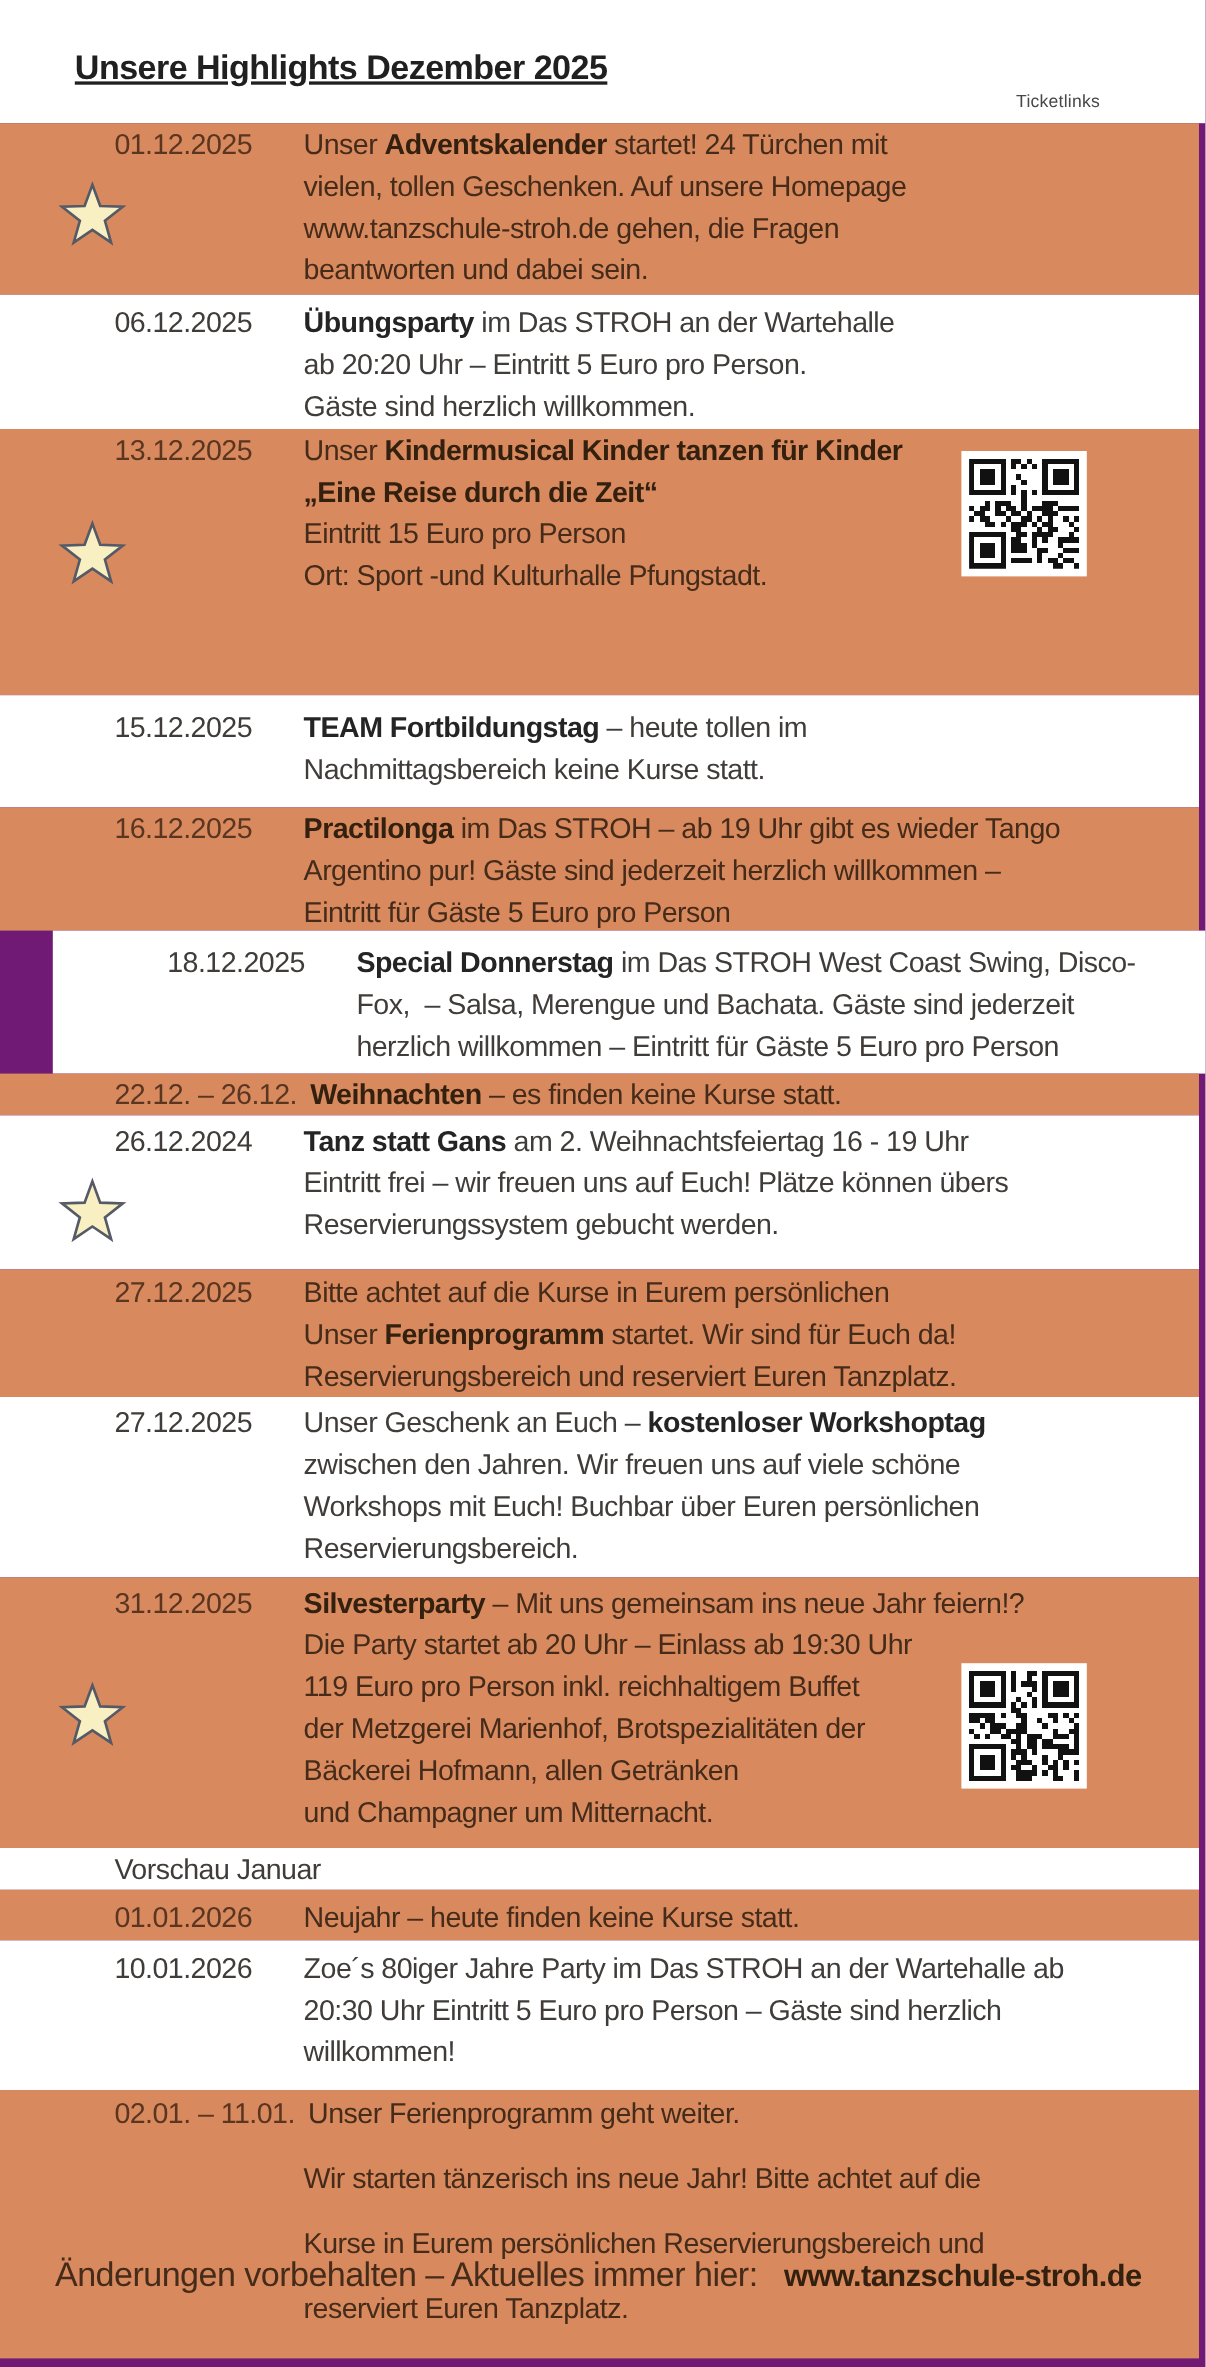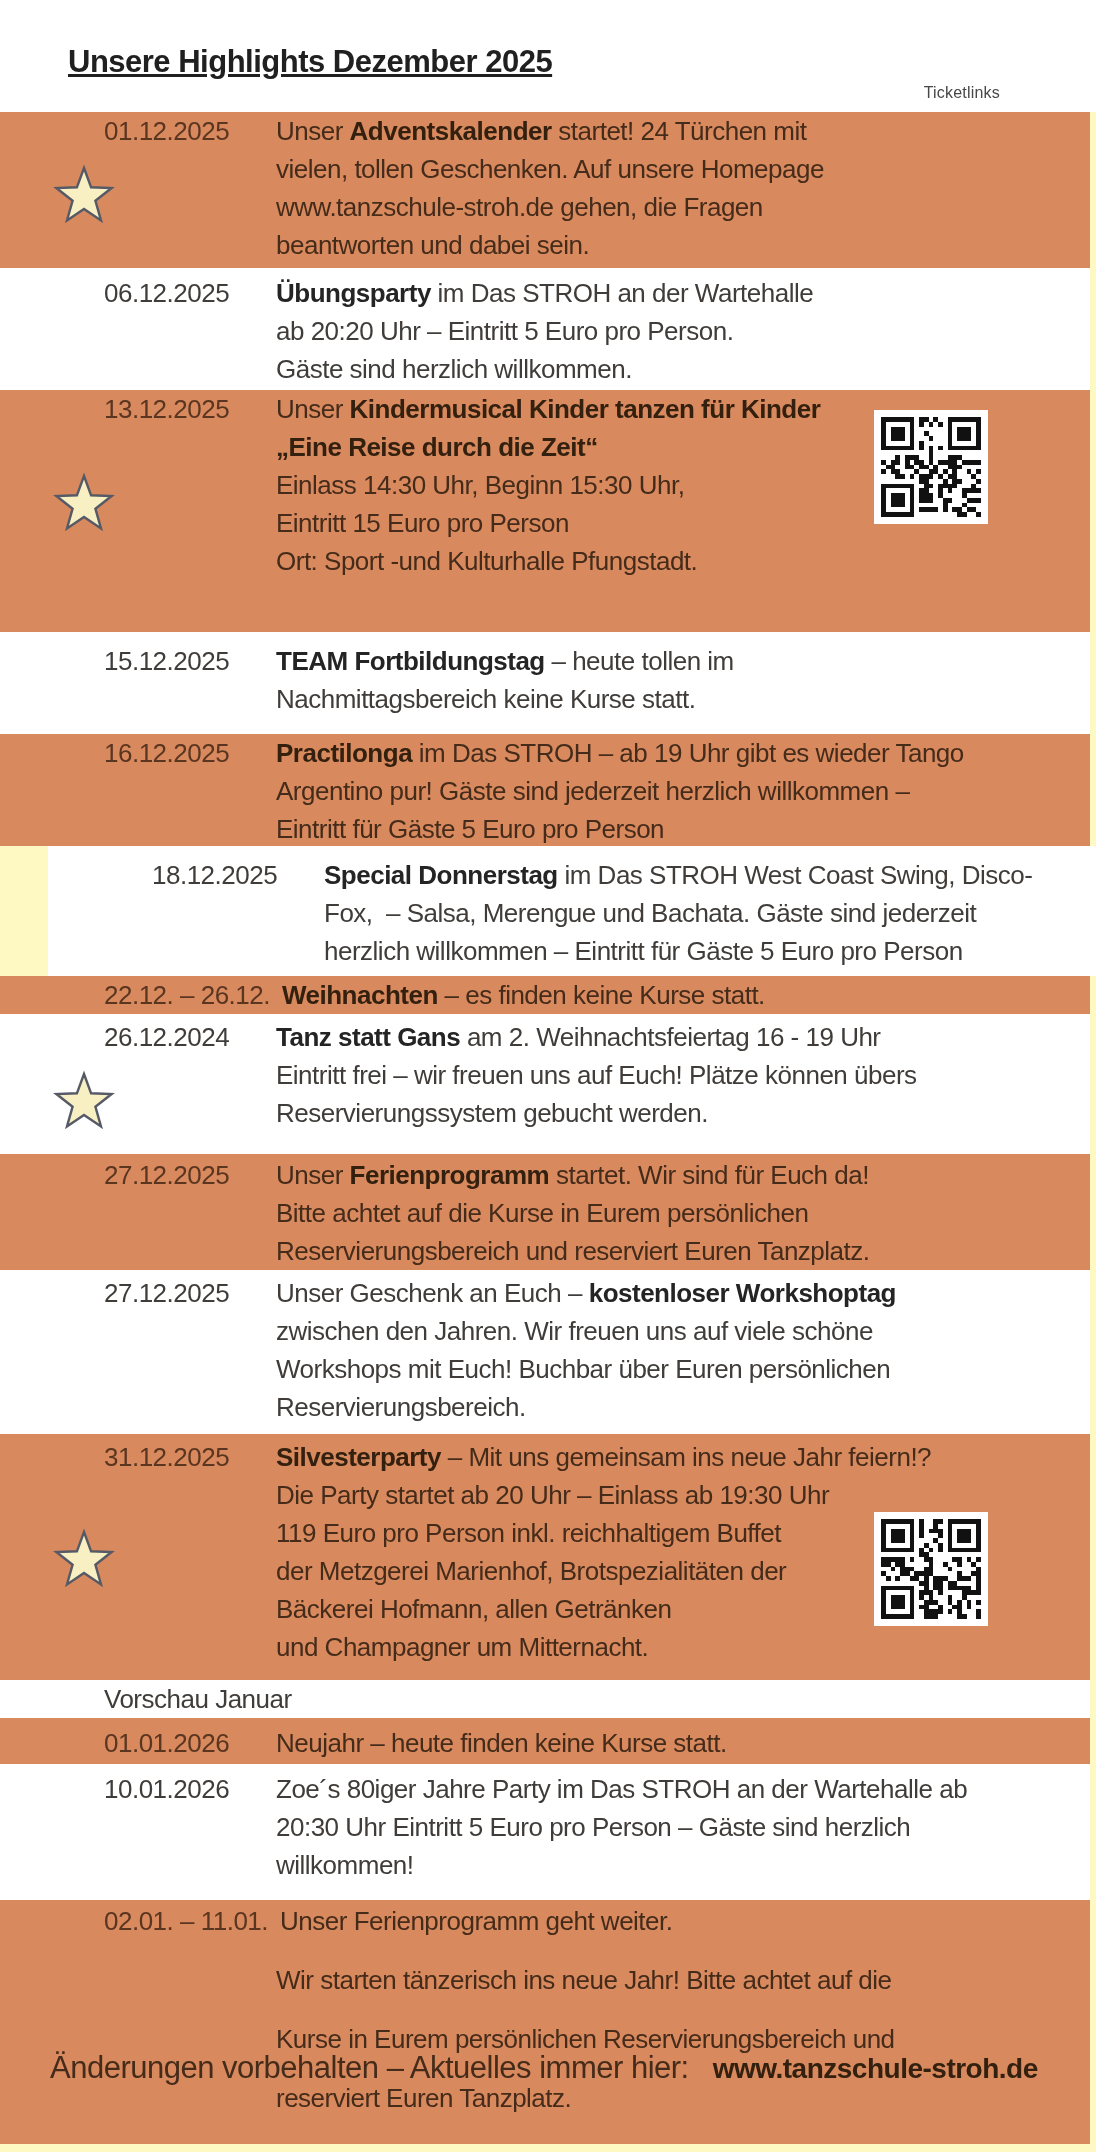--- a/index.html
+++ b/index.html
@@ -5,21 +5,21 @@
   :root{
     --orange:#D8895E;
     --orange-text:#452b1a;
     --orange-date:#5a3520;
     --orange-bold:#33200f;
     --white-text:#3f3c39;
     --white-bold:#242424;
   }
   html,body{margin:0;padding:0;background:#ffffff;}
   body{font-family:"Liberation Sans",sans-serif;}
-  .page{position:relative;width:1096px;height:2152px;background:#fef9c3;overflow:hidden;}
+  .page{position:relative;width:1096px;height:2152px;background:#701a75;overflow:hidden;}
   .header{position:relative;height:112px;background:#ffffff;}
   .title{
     position:absolute;left:68px;top:44px;
     font-size:31px;font-weight:bold;color:#202020;
     text-decoration:underline;letter-spacing:-0.5px;white-space:pre;
   }
   .ticketlinks{position:absolute;right:96px;top:84px;font-size:16px;color:#474747;letter-spacing:0.2px;}
 
   .row{
     position:relative;width:1090px;box-sizing:border-box;
@@ -99,21 +99,20 @@
           <div class="line"><span class="bold">Übungsparty</span><span> im Das STROH an der Wartehalle</span></div>
           <div class="line"><span>ab 20:20 Uhr – Eintritt 5 Euro pro Person.</span></div>
           <div class="line"><span>Gäste sind herzlich willkommen.</span></div>
         </div>
       </div>
       <div class="row orange r3">
         <div class="date">13.12.2025</div>
         <div class="text">
           <div class="line"><span>Unser </span><span class="bold">Kindermusical Kinder tanzen für Kinder</span></div>
           <div class="line"><span class="bold">„Eine Reise durch die Zeit“</span></div>
-          <div class="line"><span>Einlass 14:30 Uhr, Beginn 15:30 Uhr,</span></div>
           <div class="line"><span>Eintritt 15 Euro pro Person</span></div>
           <div class="line"><span>Ort: Sport -und Kulturhalle Pfungstadt.</span></div>
         </div>
         <div class="star"><svg viewBox="0 0 64 64" width="64" height="64">
             <polygon points="32.0,6.0 39.1,25.3 59.6,26.0 43.4,38.7 49.0,58.5 32.0,47.0 15.0,58.5 20.6,38.7 4.4,26.0 24.9,25.3" fill="#F8F0C2" stroke="#555a66" stroke-width="2.4" stroke-linejoin="miter"></polygon>
           </svg></div>
         <div class="qr"><svg viewBox="0 0 21 21" width="100" height="100" shape-rendering="crispEdges">
             <rect width="21" height="21" fill="#ffffff"></rect>
             <g fill="#111111">
               <rect x="0" y="0" width="1" height="1"></rect>
@@ -365,22 +364,22 @@
           <div class="line"><span>Eintritt frei – wir freuen uns auf Euch! Plätze können übers</span></div>
           <div class="line"><span>Reservierungssystem gebucht werden.</span></div>
         </div>
         <div class="star"><svg viewBox="0 0 64 64" width="64" height="64">
             <polygon points="32.0,6.0 39.1,25.3 59.6,26.0 43.4,38.7 49.0,58.5 32.0,47.0 15.0,58.5 20.6,38.7 4.4,26.0 24.9,25.3" fill="#F8F0C2" stroke="#555a66" stroke-width="2.4" stroke-linejoin="miter"></polygon>
           </svg></div>
       </div>
       <div class="row orange r9">
         <div class="date">27.12.2025</div>
         <div class="text">
+          <div class="line"><span>Bitte achtet auf die Kurse in Eurem persönlichen</span></div>
           <div class="line"><span>Unser </span><span class="bold">Ferienprogramm</span><span> startet. Wir sind für Euch da!</span></div>
-          <div class="line"><span>Bitte achtet auf die Kurse in Eurem persönlichen</span></div>
           <div class="line"><span>Reservierungsbereich und reserviert Euren Tanzplatz.</span></div>
         </div>
       </div>
       <div class="row white r10">
         <div class="date">27.12.2025</div>
         <div class="text">
           <div class="line"><span>Unser Geschenk an Euch – </span><span class="bold">kostenloser Workshoptag</span></div>
           <div class="line"><span>zwischen den Jahren. Wir freuen uns auf viele schöne</span></div>
           <div class="line"><span>Workshops mit Euch! Buchbar über Euren persönlichen</span></div>
           <div class="line"><span>Reservierungsbereich.</span></div>

